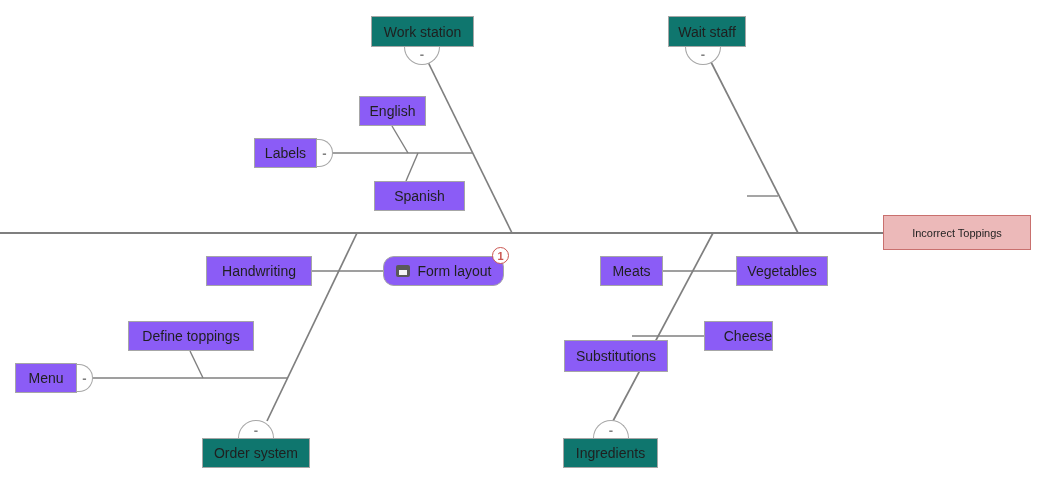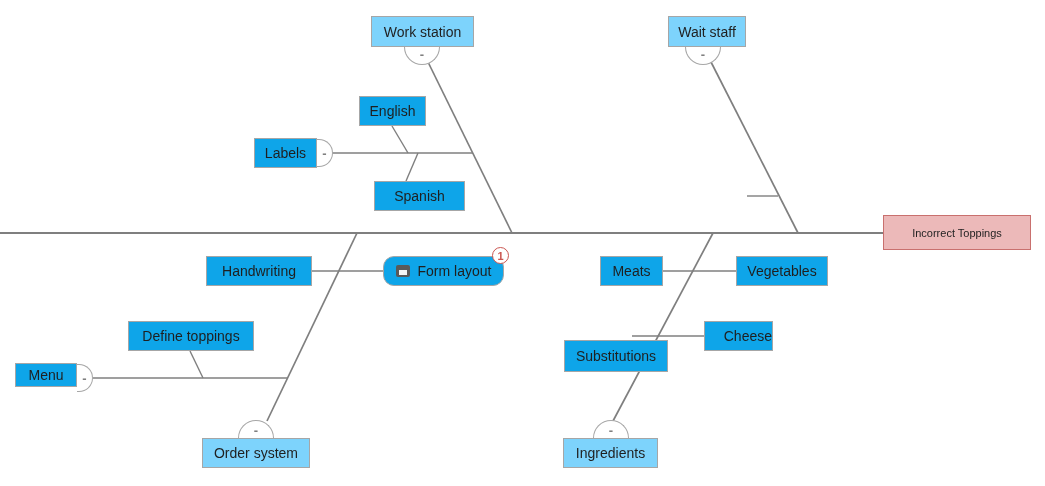--- a/index.html
+++ b/index.html
@@ -2,25 +2,25 @@
 <html><head>
 <meta charset="utf-8">
 <style>
   html,body{margin:0;padding:0;background:#fff;}
   #canvas{
     position:relative;width:1045px;height:486px;background:#ffffff;overflow:hidden;
     font-family:"Liberation Sans", sans-serif;color:#1f1f1f;
   }
   #wires{position:absolute;left:0;top:0;width:1045px;height:486px;}
   .box{
-    position:absolute;box-sizing:border-box;background:#0ea5e9;
+    position:absolute;box-sizing:border-box;background:#8b5cf6;
     border:1px solid #a6a6a6;display:flex;align-items:center;justify-content:center;
     font-size:14px;color:#1f1f1f;white-space:nowrap;z-index:2;
   }
-  .cat{background:#7dd3fc;}
+  .cat{background:#0f766e;}
   .head{
     background:#ecb9b9;border:1.5px solid #c9706e;font-size:11px;z-index:3;
   }
   .collapse{
     position:absolute;box-sizing:border-box;background:#ffffff;border:1px solid #a6a6a6;
     display:flex;align-items:center;justify-content:center;
     color:#7f7f7f;font-size:13px;font-weight:bold;z-index:1;cursor:pointer;
   }
   .collapse.bottom{width:36px;height:18px;border-top:none;border-radius:0 0 18px 18px;align-items:flex-start;}
   .collapse.top{width:36px;height:18px;border-bottom:none;border-radius:18px 18px 0 0;align-items:flex-end;}
@@ -114,21 +114,21 @@
     <span class="note-icon"></span>
     <span>Form layout</span>
   </div>
   <div class="badge" style="left:492px;top:247px;">
     <span>1</span>
   </div>
 
   <div class="collapse right" style="left:77px;top:364px;">
     <span>-</span>
   </div>
-  <div class="box" style="left:15px;top:363px;width:62px;height:24px;">
+  <div class="box" style="left:15px;top:363px;width:62px;height:30px;">
     <span>Menu</span>
   </div>
   <div class="box" style="left:128px;top:321px;width:126px;height:30px;">
     <span>Define toppings</span>
   </div>
 
   <div class="box" style="left:600px;top:256px;width:63px;height:30px;">
     <span>Meats</span>
   </div>
   <div class="box" style="left:736px;top:256px;width:92px;height:30px;">

